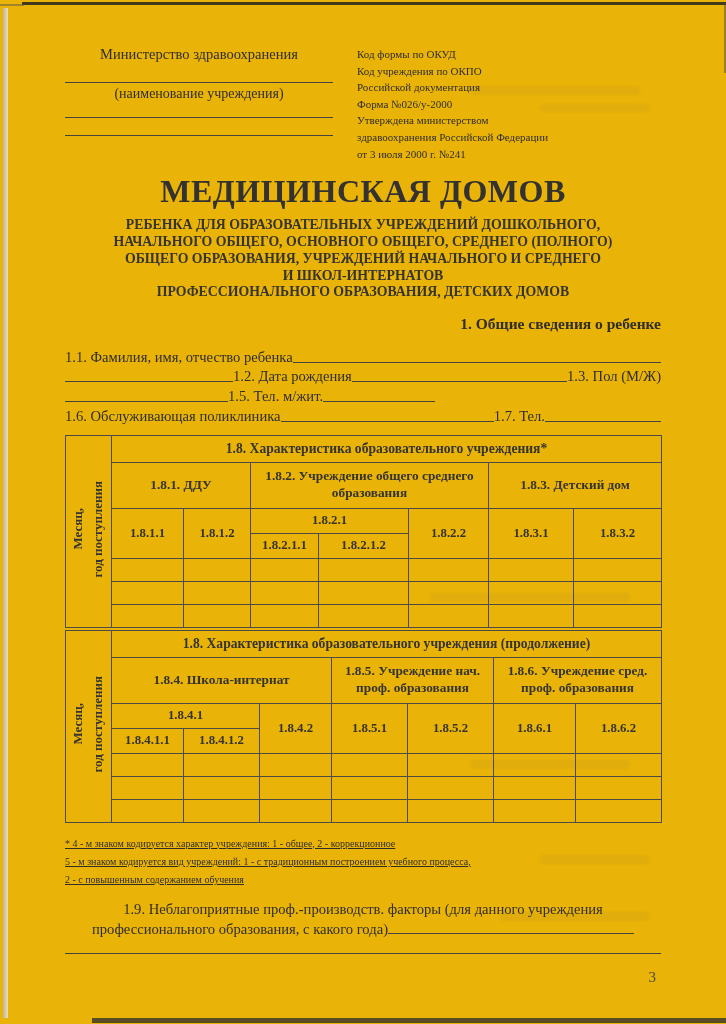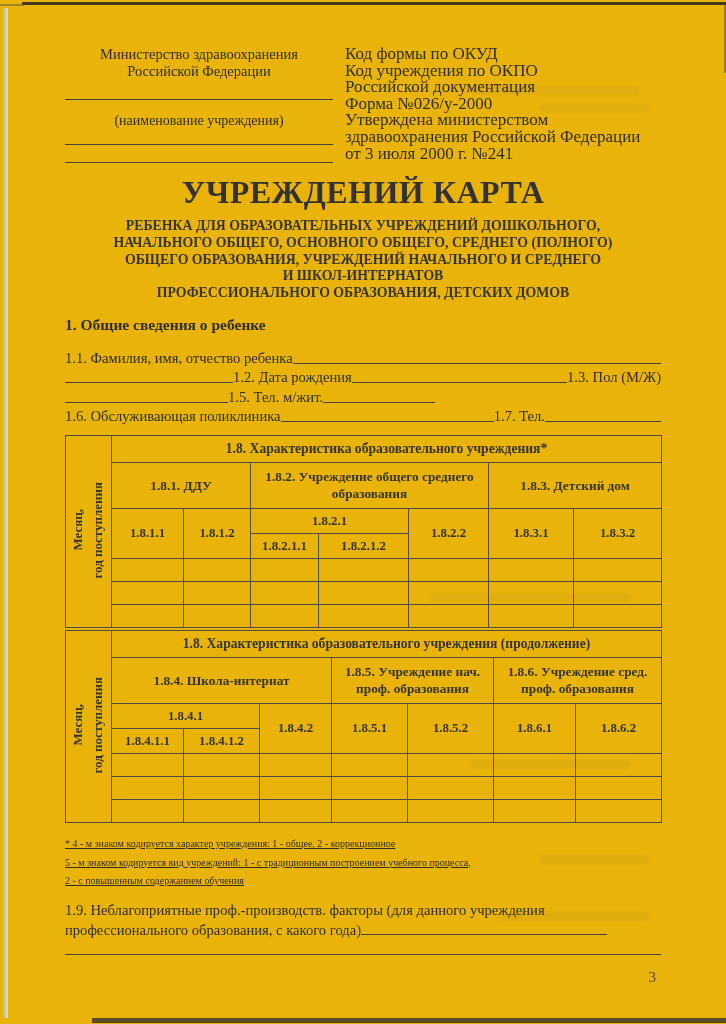--- a/index.html
+++ b/index.html
@@ -14,30 +14,30 @@
   .edge-left   { position:absolute; left:3px; top:8px; bottom:6px; width:5px; background:linear-gradient(to right,#b9b7b0,#e8e6e0); opacity:.85; }
   .edge-bottom { position:absolute; bottom:1px; left:92px; right:0; height:5px; background:#34332c; opacity:.8; }
   .edge-right  { position:absolute; right:0; top:3px; width:2px; height:70px; background:#4a4944; opacity:.5; }
   .ghost { position:absolute; background:rgba(105,103,92,.07); border-radius:4px; filter:blur(1px); }
 
   .content { position:absolute; left:65px; top:46px; width:596px; }
 
   
   .hdr { display:flex; }
   .hdr-left { width:268px; text-align:center; font-size:14.5px; line-height:17px; }
-  .hdr-right { margin-left:12px; width:300px; font-size:17px; line-height:16.6px; }
+  .hdr-right { margin-left:24px; width:300px; font-size:11px; line-height:16.6px; }
   .hline { border-bottom:1.2px solid #45443f; height:0; }
   .hdr-left .hline.first { margin-top:19px; }
-  .hdr-left .caption { font-size:14px; margin-top:12px; }
+  .hdr-left .caption { font-size:14px; margin-top:2px; }
   .hdr-left .hline.l2 { margin-top:15px; }
   .hdr-left .hline.l3 { margin-top:17px; }
 
   .title { text-align:center; font-size:32px; font-weight:bold; letter-spacing:.5px; margin-top:11px; color:#333230; }
   .subtitle { text-align:center; font-weight:bold; font-size:13.8px; line-height:16.8px; margin-top:7px; color:#36342f; }
-  .sec-heading { text-align:left; font-weight:bold; font-size:15.5px; margin-top:14px; }
+  .sec-heading { text-align:right; font-weight:bold; font-size:15.5px; margin-top:14px; }
 
   
   .fields { margin-top:13px; font-size:14.6px;text-align:right; }
   .frow { display:flex; align-items:flex-end; height:19.6px; white-space:nowrap; }
   .fill { flex:1; border-bottom:1.2px solid #45443f; margin-bottom:3px; min-width:10px; }
   .fill.w168 { flex:0 0 168px; }
   .fill.w163 { flex:0 0 163px; }
   .fill.w112 { flex:0 0 112px; }
   .fill.w116 { flex:0 0 116px; }
   .spacer { flex:0 0 222px; }
@@ -48,21 +48,21 @@
   td.tbl-title { height:26px; font-size:13.6px; }
   tr.grp td { height:45px; font-size:13.3px; line-height:1.25; }
   tr.sub td { height:24px; }
   tr.data td { height:22px; }
   td.side { width:46px; padding:0; }
   .vlabel { writing-mode:vertical-rl; transform:rotate(180deg); display:inline-block; font-weight:bold; font-size:13px; line-height:1.55; }
   table.t2 { margin-top:2px; }
 
   
   .footnote { margin-top:12px; font-size:10px; line-height:18.2px;text-decoration:underline; }
-  .p19 { margin-top:11px; font-size:14.6px; line-height:19.6px; }
+  .p19 { margin-top:11px; font-size:14.6px; line-height:19.6px;text-align:center; }
   .inline-fill { display:inline-block; width:246px; border-bottom:1.2px solid #45443f; height:13px; }
   .full-line { border-bottom:1.2px solid #45443f; margin-top:14px; }
 
   .page-num { position:absolute; right:70px; bottom:38px; font-size:15px; color:#4a4945; }
 </style>
 </head>
 <body>
 
 <div class="sheet">
 
@@ -77,38 +77,37 @@
   <div class="ghost" style="left:430px;top:593px;width:200px;height:9px;"></div>
   <div class="ghost" style="left:470px;top:760px;width:160px;height:9px;"></div>
   <div class="ghost" style="left:540px;top:855px;width:110px;height:9px;"></div>
   <div class="ghost" style="left:500px;top:912px;width:150px;height:9px;"></div>
 
   <div class="content">
 
     <div class="hdr">
       <div class="hdr-left">
         <div>Министерство здравоохранения</div>
-        <div>Российской Федерации</div>
         <div class="hline first"></div>
         <div class="caption">(наименование учреждения)</div>
         <div class="hline l2"></div>
         <div class="hline l3"></div>
       </div>
       <div class="hdr-right">
         <div>Код формы по ОКУД</div>
         <div>Код учреждения по ОКПО</div>
         <div>Российской документация</div>
         <div>Форма №026/у-2000</div>
         <div>Утверждена министерством</div>
         <div>здравоохранения Российской Федерации</div>
         <div>от 3 июля 2000 г. №241</div>
       </div>
     </div>
 
-    <div class="title">УЧРЕЖДЕНИЙ КАРТА</div>
+    <div class="title">МЕДИЦИНСКАЯ ДОМОВ</div>
     <div class="subtitle">
       <div>РЕБЕНКА ДЛЯ ОБРАЗОВАТЕЛЬНЫХ УЧРЕЖДЕНИЙ ДОШКОЛЬНОГО,</div>
       <div>НАЧАЛЬНОГО ОБЩЕГО, ОСНОВНОГО ОБЩЕГО, СРЕДНЕГО (ПОЛНОГО)</div>
       <div>ОБЩЕГО ОБРАЗОВАНИЯ, УЧРЕЖДЕНИЙ НАЧАЛЬНОГО И СРЕДНЕГО</div>
       <div>И ШКОЛ-ИНТЕРНАТОВ</div>
       <div>ПРОФЕССИОНАЛЬНОГО ОБРАЗОВАНИЯ, ДЕТСКИХ ДОМОВ</div>
     </div>
 
     <div class="sec-heading">1. Общие сведения о ребенке</div>
 

